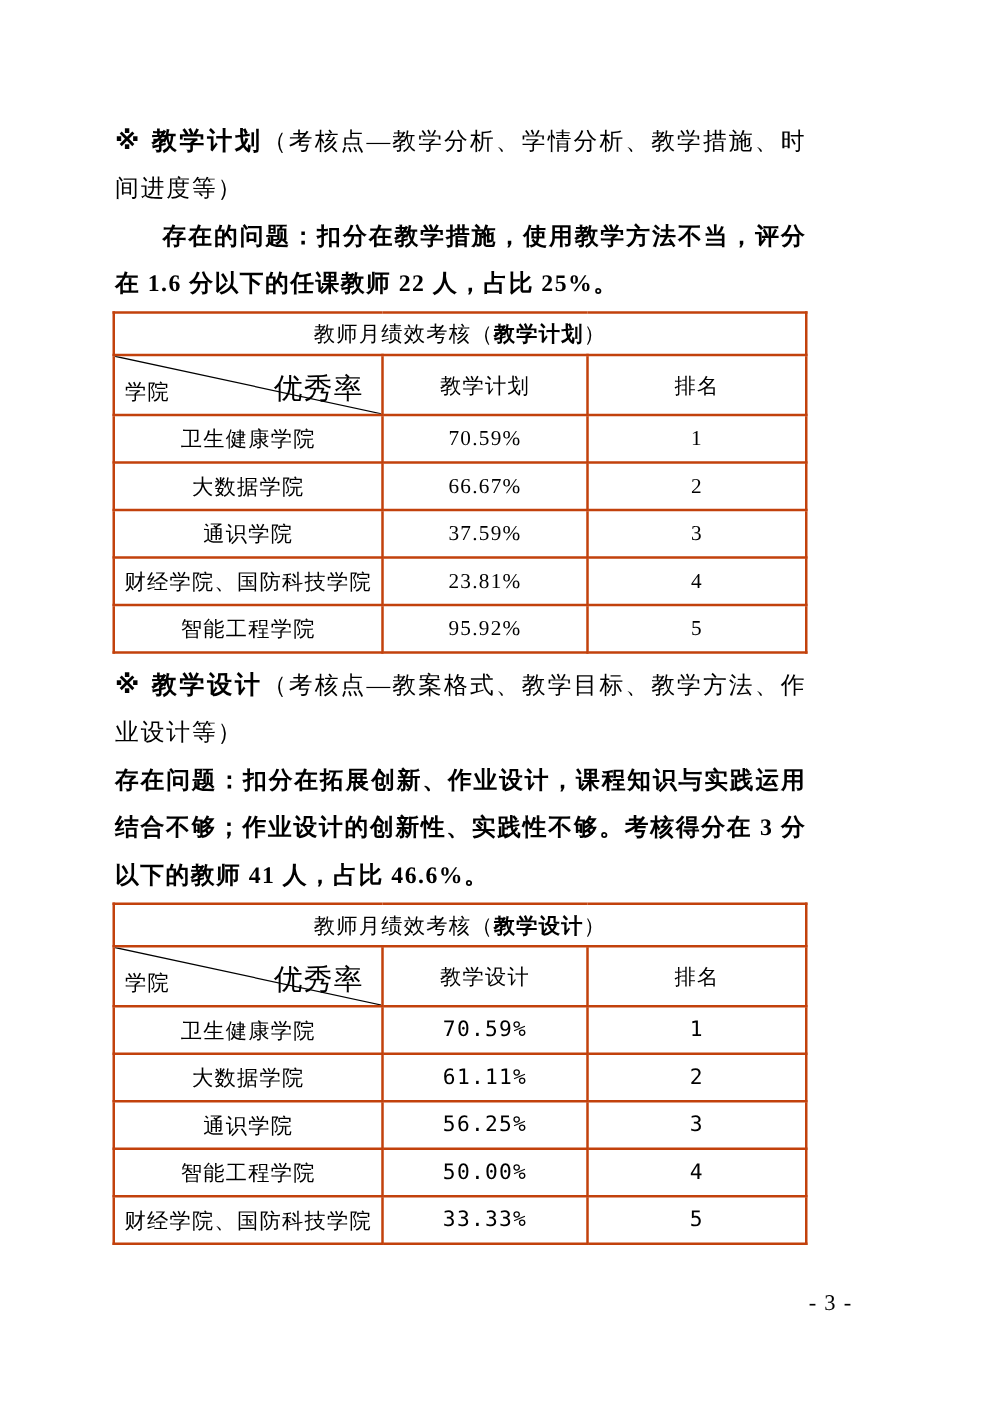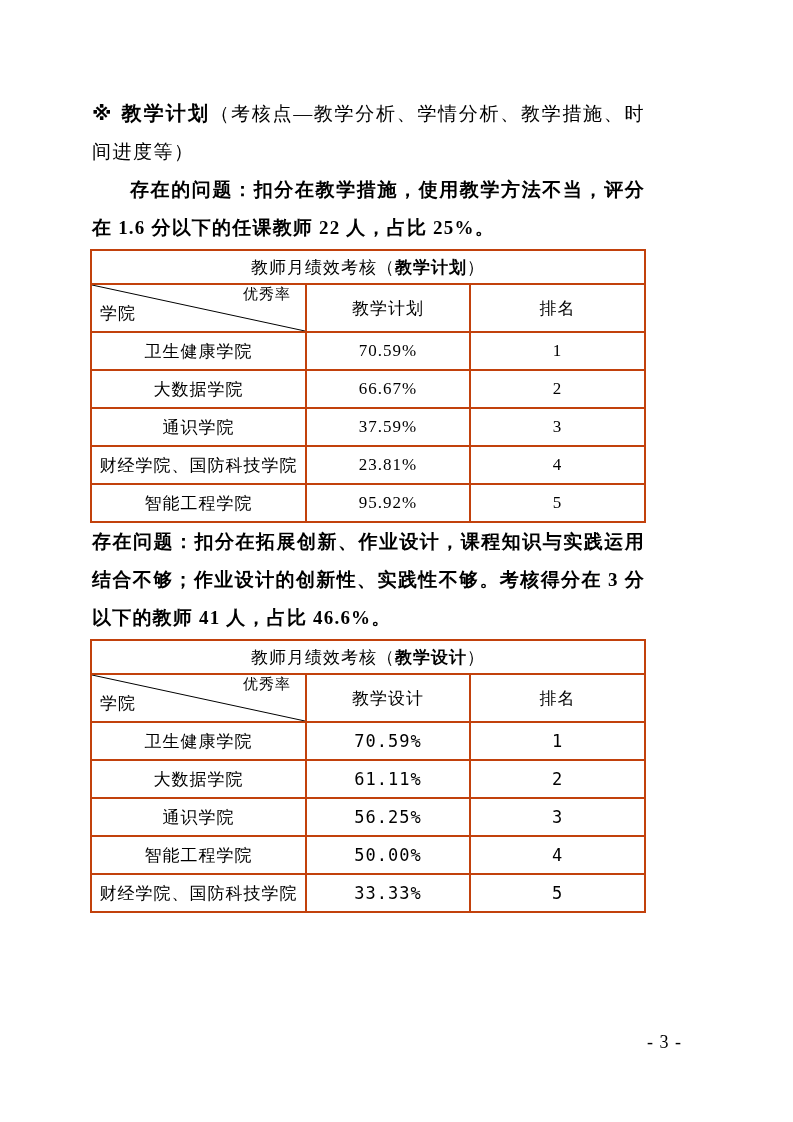--- a/index.html
+++ b/index.html
@@ -36,21 +36,21 @@
   td.title-cell { height:32px; }
   td.title-cell .bold {
     font-family:"Liberation Sans","DejaVu Sans",sans-serif; font-weight:700;
   }
   tr.header-row td { height:46px; }
   tr.data-row td { height:36px; }
 
   td.diag { position:relative; }
   td.diag svg { position:absolute; left:0; top:0; width:100%; height:100%; display:block; }
   td.diag .bl { position:absolute; left:8px; bottom:6px; font-size:17px; letter-spacing:1px; }
-  td.diag .tr { position:absolute; right:14px; top:0; font-size:15px; letter-spacing:1px; }
+  td.diag .tr { position:absolute; right:14px; top:10px; font-size:23px; letter-spacing:1px; }
 
   .t2num { font-family:"DejaVu Sans Mono",monospace; font-size:16px; letter-spacing:0; }
 
   .sec2-heading { margin-top:6px; }
   .sec3-heading { margin-top:20px; }
 
   .page-number {
     position:absolute; top:1032px; right:111px;
     font-size:18px; letter-spacing:1px;
   }
@@ -108,20 +108,23 @@
       <td>4</td>
     </tr>
     <tr class="data-row">
       <td>智能工程学院</td>
       <td>95.92%</td>
       <td>5</td>
     </tr>
   </tbody>
     </table>
 
+  <div class="heading sec2-heading">
+    <span class="bold">※ 教学设计</span><span>（考核点—教案格式、教学目标、教学方法、作业设计等）</span>
+  </div>
 
   <p class="para">存在问题：扣分在拓展创新、作业设计，课程知识与实践运用结合不够；作业设计的创新性、实践性不够。考核得分在 3 分以下的教师 41 人，占比 46.6%。</p>
 
   <table class="report">
     <colgroup>
         <col style="width:215px">
         <col style="width:164px">
         <col style="width:175px">
       </colgroup>
     <tbody>

